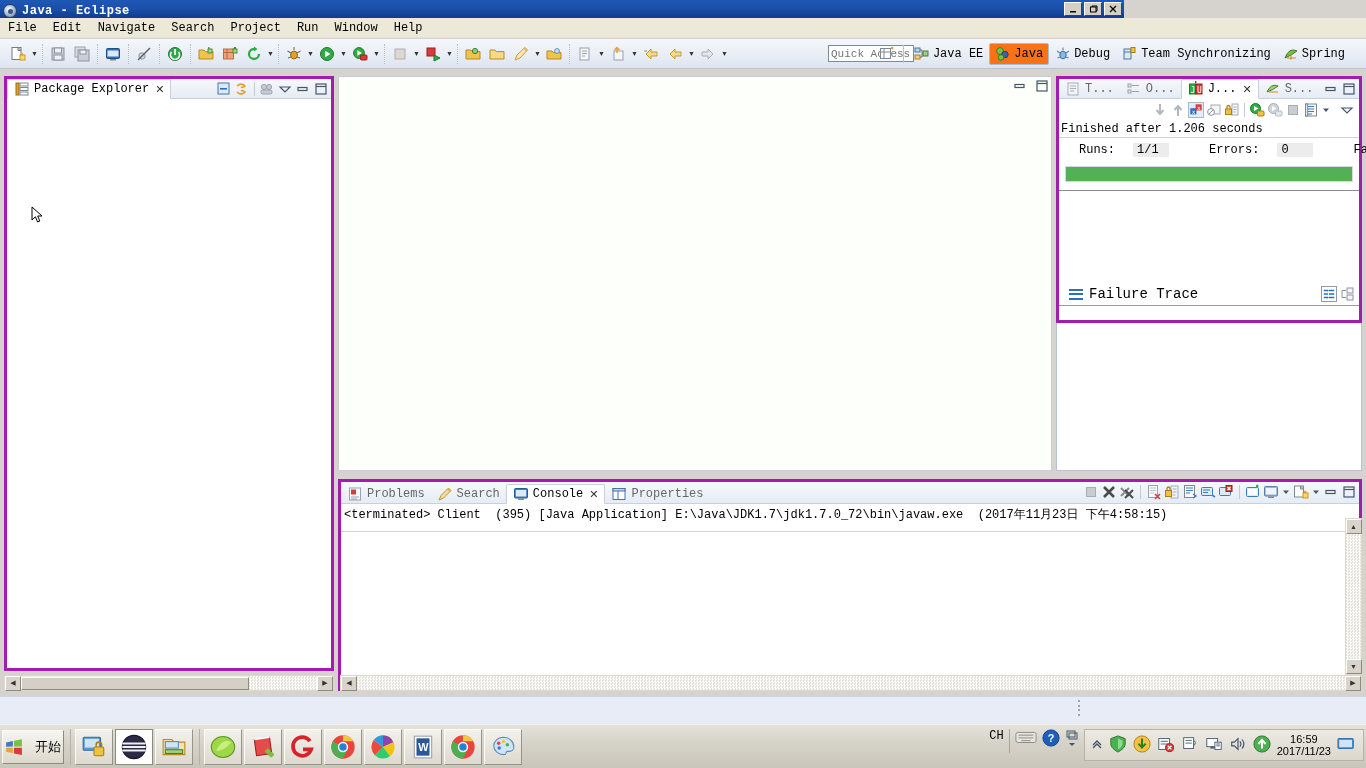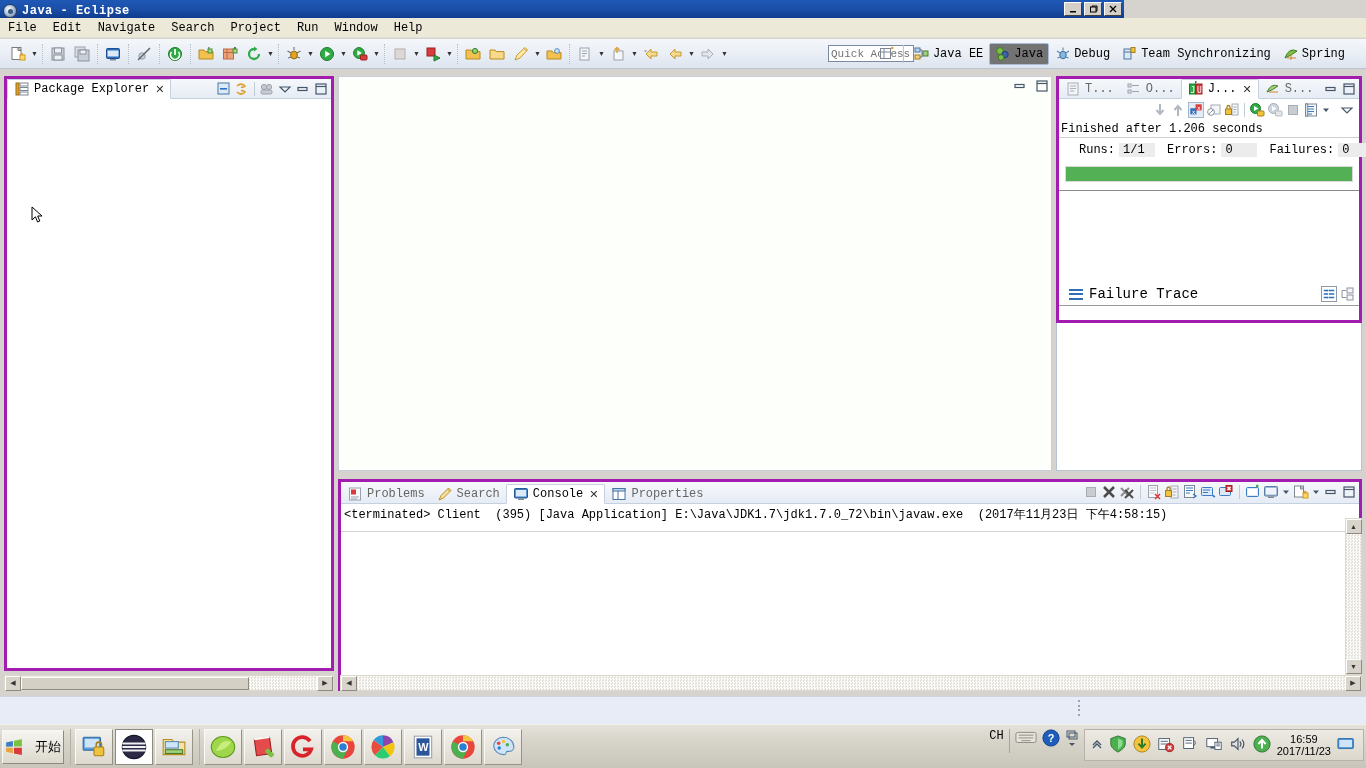--- a/index.html
+++ b/index.html
@@ -76,21 +76,21 @@
   }
   .persp-bar {
     position:absolute; right:11px; top:39px; height:30px;
     display:flex; align-items:center; padding-right:4px;
   }
   .persp-item {
     display:flex; align-items:center; gap:3px; padding:2px 5px;
     font-family:"Liberation Mono", monospace; font-size:12px; color:#000;
     border:1px solid transparent; border-radius:2px;
   }
-  .persp-item.active { background:#737373; border-color:#a9bdd8; }
+  .persp-item.active { background:#f97316; border-color:#a9bdd8; }
   .persp-divider { width:1px; height:18px; background:#b9c4d4; margin:0 4px; }
 
   
   .view {
     position:absolute; background:#fff;
     border:3px solid #a21caf;
   }
   .view-tabs {
     height:20px; display:flex; align-items:flex-end;
     background: linear-gradient(to bottom,#f6f8fb,#e6ecf5);
@@ -145,21 +145,21 @@
   #junit-view { left:1056px; top:76px; width:306px; height:247px; }
   .junit-tb {
     height:22px; display:flex; align-items:center; justify-content:flex-end;
     gap:2px; padding-right:4px; background:#fff; border-bottom:1px solid #fff;
   }
   .junit-status {
     font-family:"Liberation Mono", monospace; font-size:12px; color:#000;
     padding:1px 2px; border-bottom:1px solid #d0d0d0;
   }
   .junit-counters {
-    display:flex; align-items:center; gap:4px; padding:5px 4px 4px 20px;
+    display:flex; align-items:center; gap:18px; padding:5px 4px 4px 20px;
     font-family:"Liberation Mono", monospace; font-size:12px;
   }
   .counter-box {
     background:#ececec; min-width:36px; height:14px; padding:0 4px;
     display:inline-flex; align-items:center;
   }
   .progress-outer {
     margin:5px 6px 0 6px; height:16px; background:#eee; border:1px solid #d9d9d9;
   }
   .progress-bar { height:100%; background:#54b054; }

